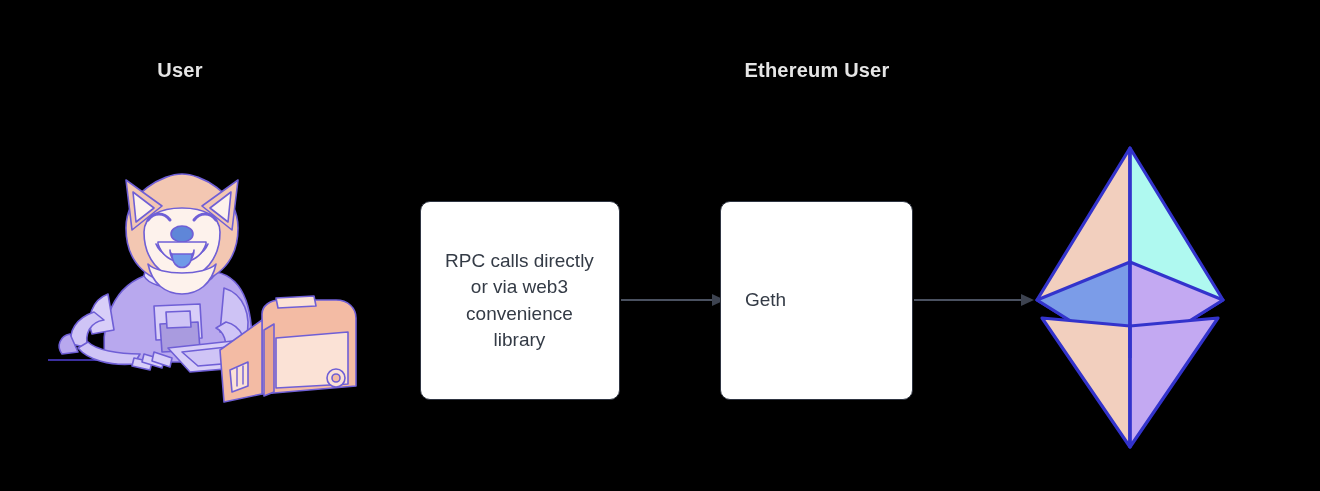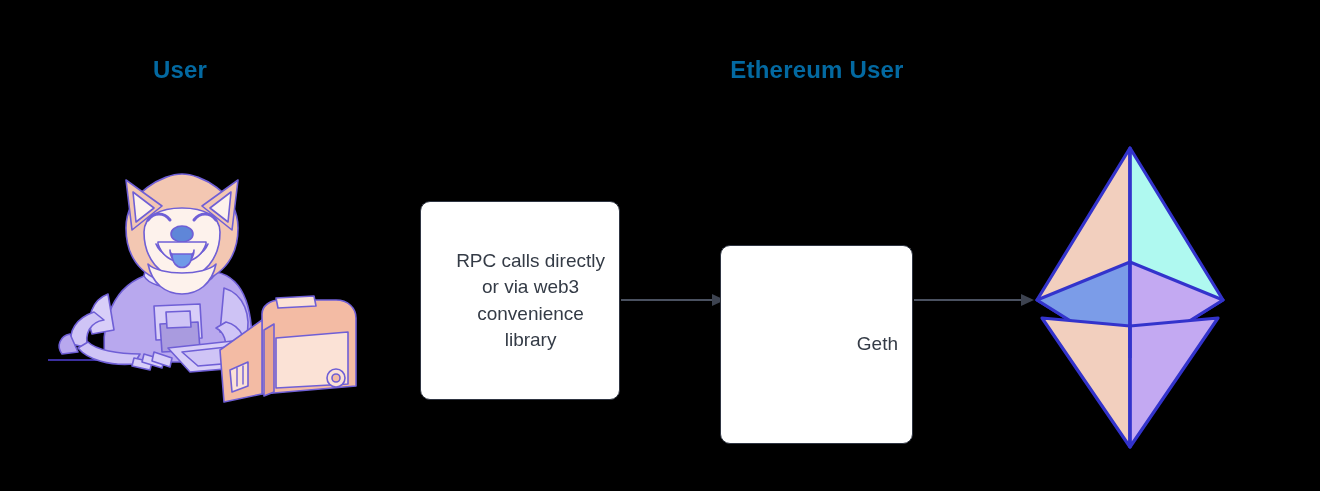--- a/index.html
+++ b/index.html
@@ -18,54 +18,54 @@
   .stage {
     position: absolute;
     inset: 0;
   }
 
   
   .col-title {
     position: absolute;
     font-family: "Liberation Sans", sans-serif;
     font-weight: bold;
-    font-size: 24px;
+    font-size: 20px;
     line-height: 24px;
-    color: #0369a1;
+    color: #e5e5e5;
     text-align: center;
     white-space: nowrap;
     letter-spacing: 0.2px;
   }
   #title-user        { left: 80px;   top: 58px;  width: 200px; }
   #title-ui          { left: 420px;  top: 56px;  width: 200px; }
   #title-node        { left: 717px;  top: 58px;  width: 200px; }
   #title-network     { left: 1030px; top: 58px;  width: 240px; }
 
   
   .proc-box {
     position: absolute;
     background: #ffffff;
     border: 1px solid #2f3542;
     border-radius: 10px;
     box-sizing: border-box;
     display: flex;
     align-items: center;
-    justify-content: flex-end;
-    padding: 8px 14px;
+    justify-content: flex-start;
+    padding: 8px 24px;
   }
   .proc-text {
     font-family: "Liberation Sans", sans-serif;
     font-size: 19px;
     line-height: 26.5px;
     color: #343b46;
     text-align: center;
     white-space: pre-line;
   }
   #box-webapp { left: 420px; top: 201px; width: 200px; height: 199px; }
-  #box-geth   { left: 720px; top: 201px; width: 193px; height: 199px; margin-top: 44px; }
+  #box-geth   { left: 720px; top: 201px; width: 193px; height: 199px; }
 
   
   .arrow {
     position: absolute;
     height: 12px;
   }
   .arrow .shaft {
     position: absolute;
     left: 0;
     top: 5px;

